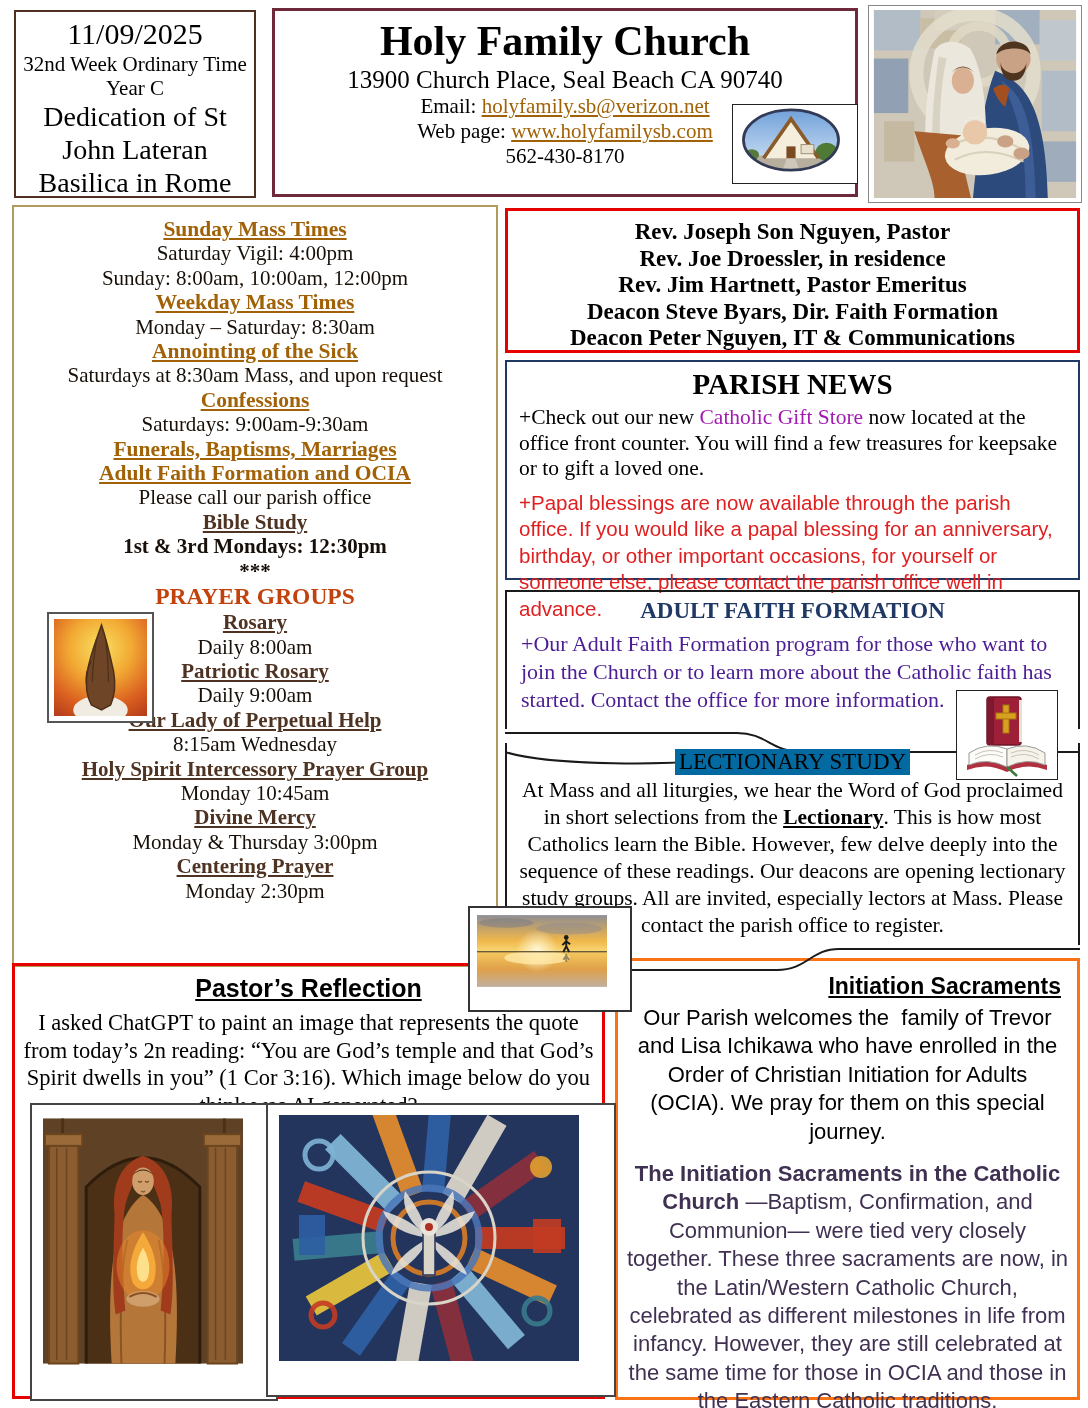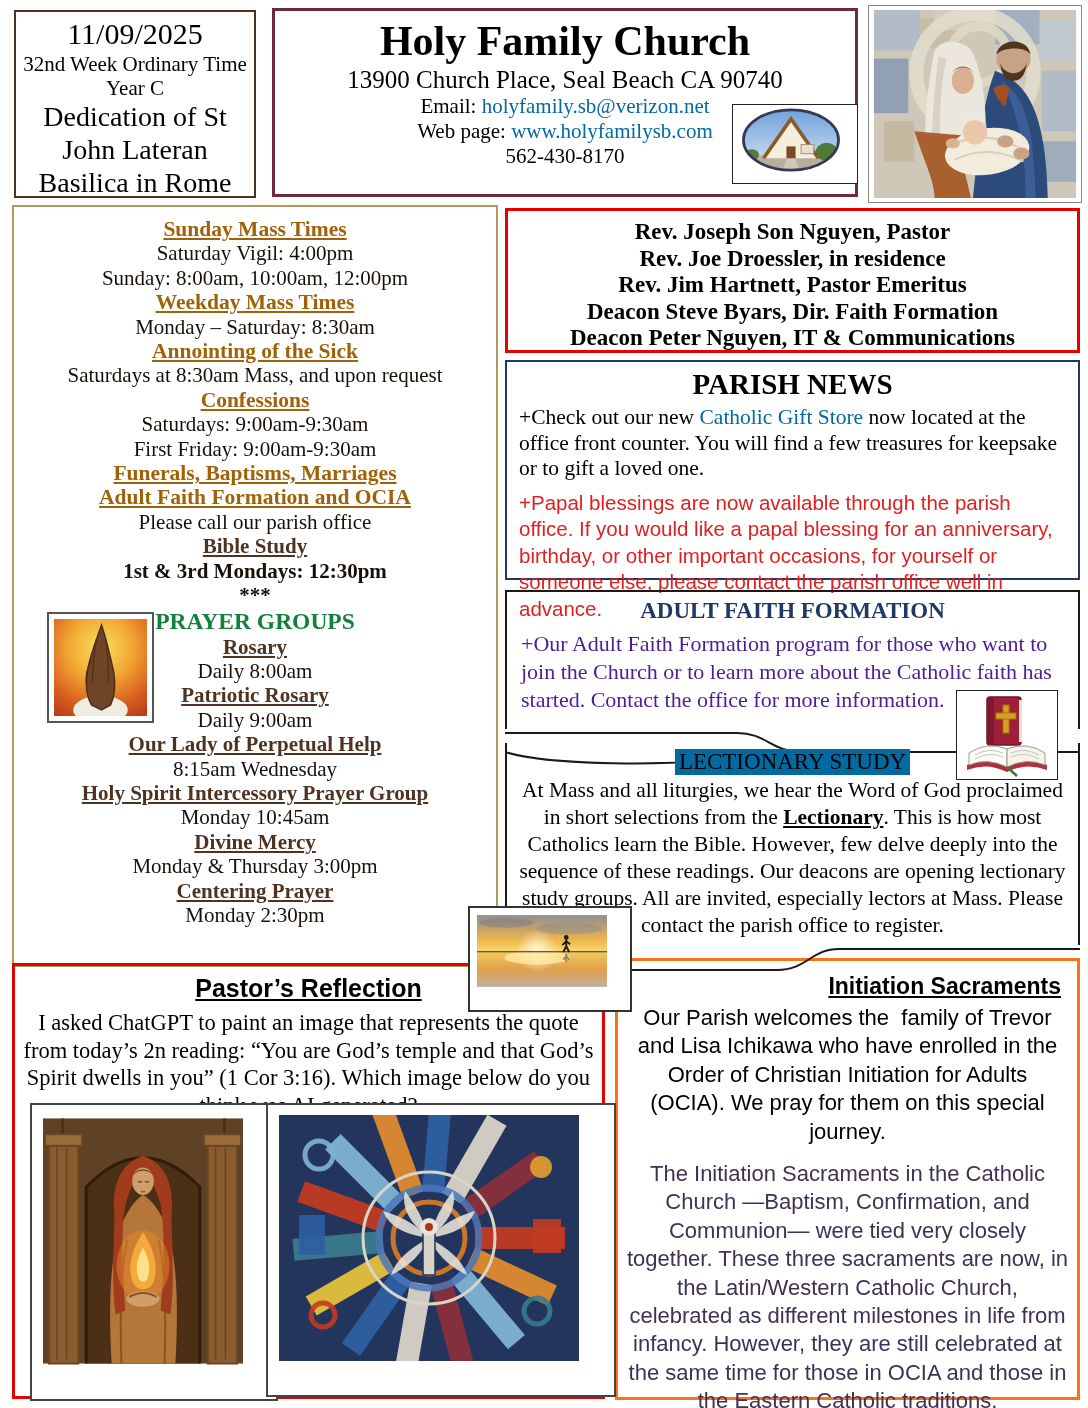--- a/index.html
+++ b/index.html
@@ -11,45 +11,45 @@
   
   #date-box{left:14px;top:10px;width:238px;height:180px;border:2.5px solid #503020;padding-top:4px;}
   .date-l1{font-size:30px;line-height:36px;}
   .date-l2{font-size:21px;line-height:24px;}
   .date-l3{font-size:28px;line-height:33px;}
 
   #header-box{left:272px;top:8px;width:580px;height:183px;border:3px solid #6e2a3a;}
   .hdr-title{font-size:42px;line-height:48px;font-weight:bold;margin-top:6px;}
   .hdr-addr{font-size:25px;line-height:29px;}
   .hdr-contact{font-size:21px;line-height:25px;}
-  .lnk{color:#0369a1;cursor:pointer;}
+  .lnk{color:#a16207;text-decoration:underline;cursor:pointer;}
 
   #church-logo-frame{left:732px;top:104px;width:118px;height:72px;border:1.5px solid #222;background:#fff;padding:3px;}
   #holy-family-frame{left:868px;top:5px;width:204px;height:188px;border:1px solid #888;background:#fff;padding:4px;}
 
   
   #left-box{left:12px;top:205px;width:482px;height:748px;border:2px solid #b09a5e;padding-top:10px;}
   .sch-line{font-size:21px;line-height:24.4px;color:#181008;text-align:center;}
   .sch-line.h{font-weight:bold;text-decoration:underline;font-size:21.5px;color:#a16207;}
   .sch-line.hb{font-weight:bold;text-decoration:underline;color:#4f3322;}
   .sch-line.b{font-weight:bold;}
-  .sch-line.big{font-weight:bold;font-size:23.5px;color:#15803d;line-height:27px;}
+  .sch-line.big{font-weight:bold;font-size:23.5px;color:#c2410c;line-height:27px;}
   #praying-hands-frame{left:47px;top:612px;width:93px;height:97px;border:2px solid #555;background:#fff;padding:5px;}
   #praying-hands-bg{width:100%;height:100%;
      background:radial-gradient(circle at 50% 30%,#f9e062 0%,#f2a933 38%,#da5f20 72%,#b23a18 100%);}
 
   
   #clergy-box{left:505px;top:208px;width:569px;height:131px;border:3px solid #e60000;padding-top:8px;}
   .clergy-line{font-weight:bold;font-size:23px;line-height:26.5px;text-align:center;}
 
   #parish-news-box{left:505px;top:360px;width:571px;height:216px;border:2px solid #1f3864;}
   .pn-title{font-weight:bold;font-size:29px;margin-top:6px;}
   .pn-p1{font-size:21.5px;line-height:25.5px;margin:4px 12px 0 12px;}
   .pn-p2{font-family:"Liberation Sans",sans-serif;font-size:20.5px;line-height:26.5px;color:#e02020;margin:8px 12px 0 12px;}
-  .red{color:#0369a1;}
+  .red{color:#a21caf;}
 
   #aff-box{left:505px;top:590px;width:571px;height:137px;border:2px solid #1a1a1a;border-bottom:none;}
   .aff-title{font-weight:bold;font-size:23px;color:#1f3864;margin-top:6px;}
   .aff-body{font-size:22px;line-height:28px;color:#4c1d95;margin:6px 14px 0 14px;}
 
   #lectionary-box{left:505px;top:743px;width:571px;height:202px;border-left:2px solid #1a1a1a;border-right:2px solid #1a1a1a;}
   .lect-title{display:inline-block;background:#0369a1;font-size:23px;padding:0 4px;margin-top:6px;}
   .lect-body{font-size:21.5px;line-height:27px;margin:2px 10px 0 10px;}
   .bold-u{font-weight:bold;text-decoration:underline;}
 
@@ -63,21 +63,21 @@
   .pastor-title{font-family:"Liberation Sans",sans-serif;font-weight:bold;font-size:25px;text-decoration:underline;margin-top:8px;}
   .pastor-body{font-size:22.5px;line-height:27.5px;margin:6px 8px 0 8px;}
   #reflect-left-frame{left:30px;top:1103px;width:222px;height:272px;border:2px solid #444;background:#fff;padding:11px;z-index:3;}
   #reflect-right-frame{left:266px;top:1103px;width:326px;height:270px;border:2px solid #444;background:#fff;padding:10px;z-index:3;}
 
   #initiation-box{left:615px;top:958px;width:459px;height:436px;border:3px solid #f97316;z-index:2;
       font-family:"Liberation Sans",sans-serif;}
   .init-title{font-weight:bold;font-size:23px;text-decoration:underline;text-align:right;padding-right:16px;margin-top:12px;}
   .init-p1{font-size:22px;line-height:28.4px;margin:4px 10px 0 10px;white-space:pre-wrap;}
   .init-p2{font-size:22px;line-height:28.4px;color:#403152;margin:14px 8px 0 8px;}
-  .init-lead{font-weight:normal;}
+  .init-lead{font-weight:bold;}
   svg{display:block;}
 </style>
 </head>
 <body>
 
 <div id="page">
 
   <div id="date-box" class="abs ctr">
     <div class="date-l1">11/09/2025</div>
     <div class="date-l2">32nd Week Ordinary Time</div>
@@ -163,21 +163,20 @@
     <div>
         <div class="sch-line h">Sunday Mass Times</div>
         <div class="sch-line n">Saturday Vigil: 4:00pm</div>
         <div class="sch-line n">Sunday: 8:00am, 10:00am, 12:00pm</div>
         <div class="sch-line h">Weekday Mass Times</div>
         <div class="sch-line n">Monday – Saturday: 8:30am</div>
         <div class="sch-line h">Annointing of the Sick</div>
         <div class="sch-line n">Saturdays at 8:30am Mass, and upon request</div>
         <div class="sch-line h">Confessions</div>
         <div class="sch-line n">Saturdays: 9:00am-9:30am</div>
-        <div class="sch-line n">First Friday: 9:00am-9:30am</div>
         <div class="sch-line h">Funerals, Baptisms, Marriages</div>
         <div class="sch-line h">Adult Faith Formation and OCIA</div>
         <div class="sch-line n">Please call our parish office</div>
         <div class="sch-line hb">Bible Study</div>
         <div class="sch-line b">1st &amp; 3rd Mondays: 12:30pm</div>
         <div class="sch-line b">***</div>
         <div class="sch-line big">PRAYER GROUPS</div>
         <div class="sch-line hb">Rosary</div>
         <div class="sch-line n">Daily 8:00am</div>
         <div class="sch-line hb">Patriotic Rosary</div>

